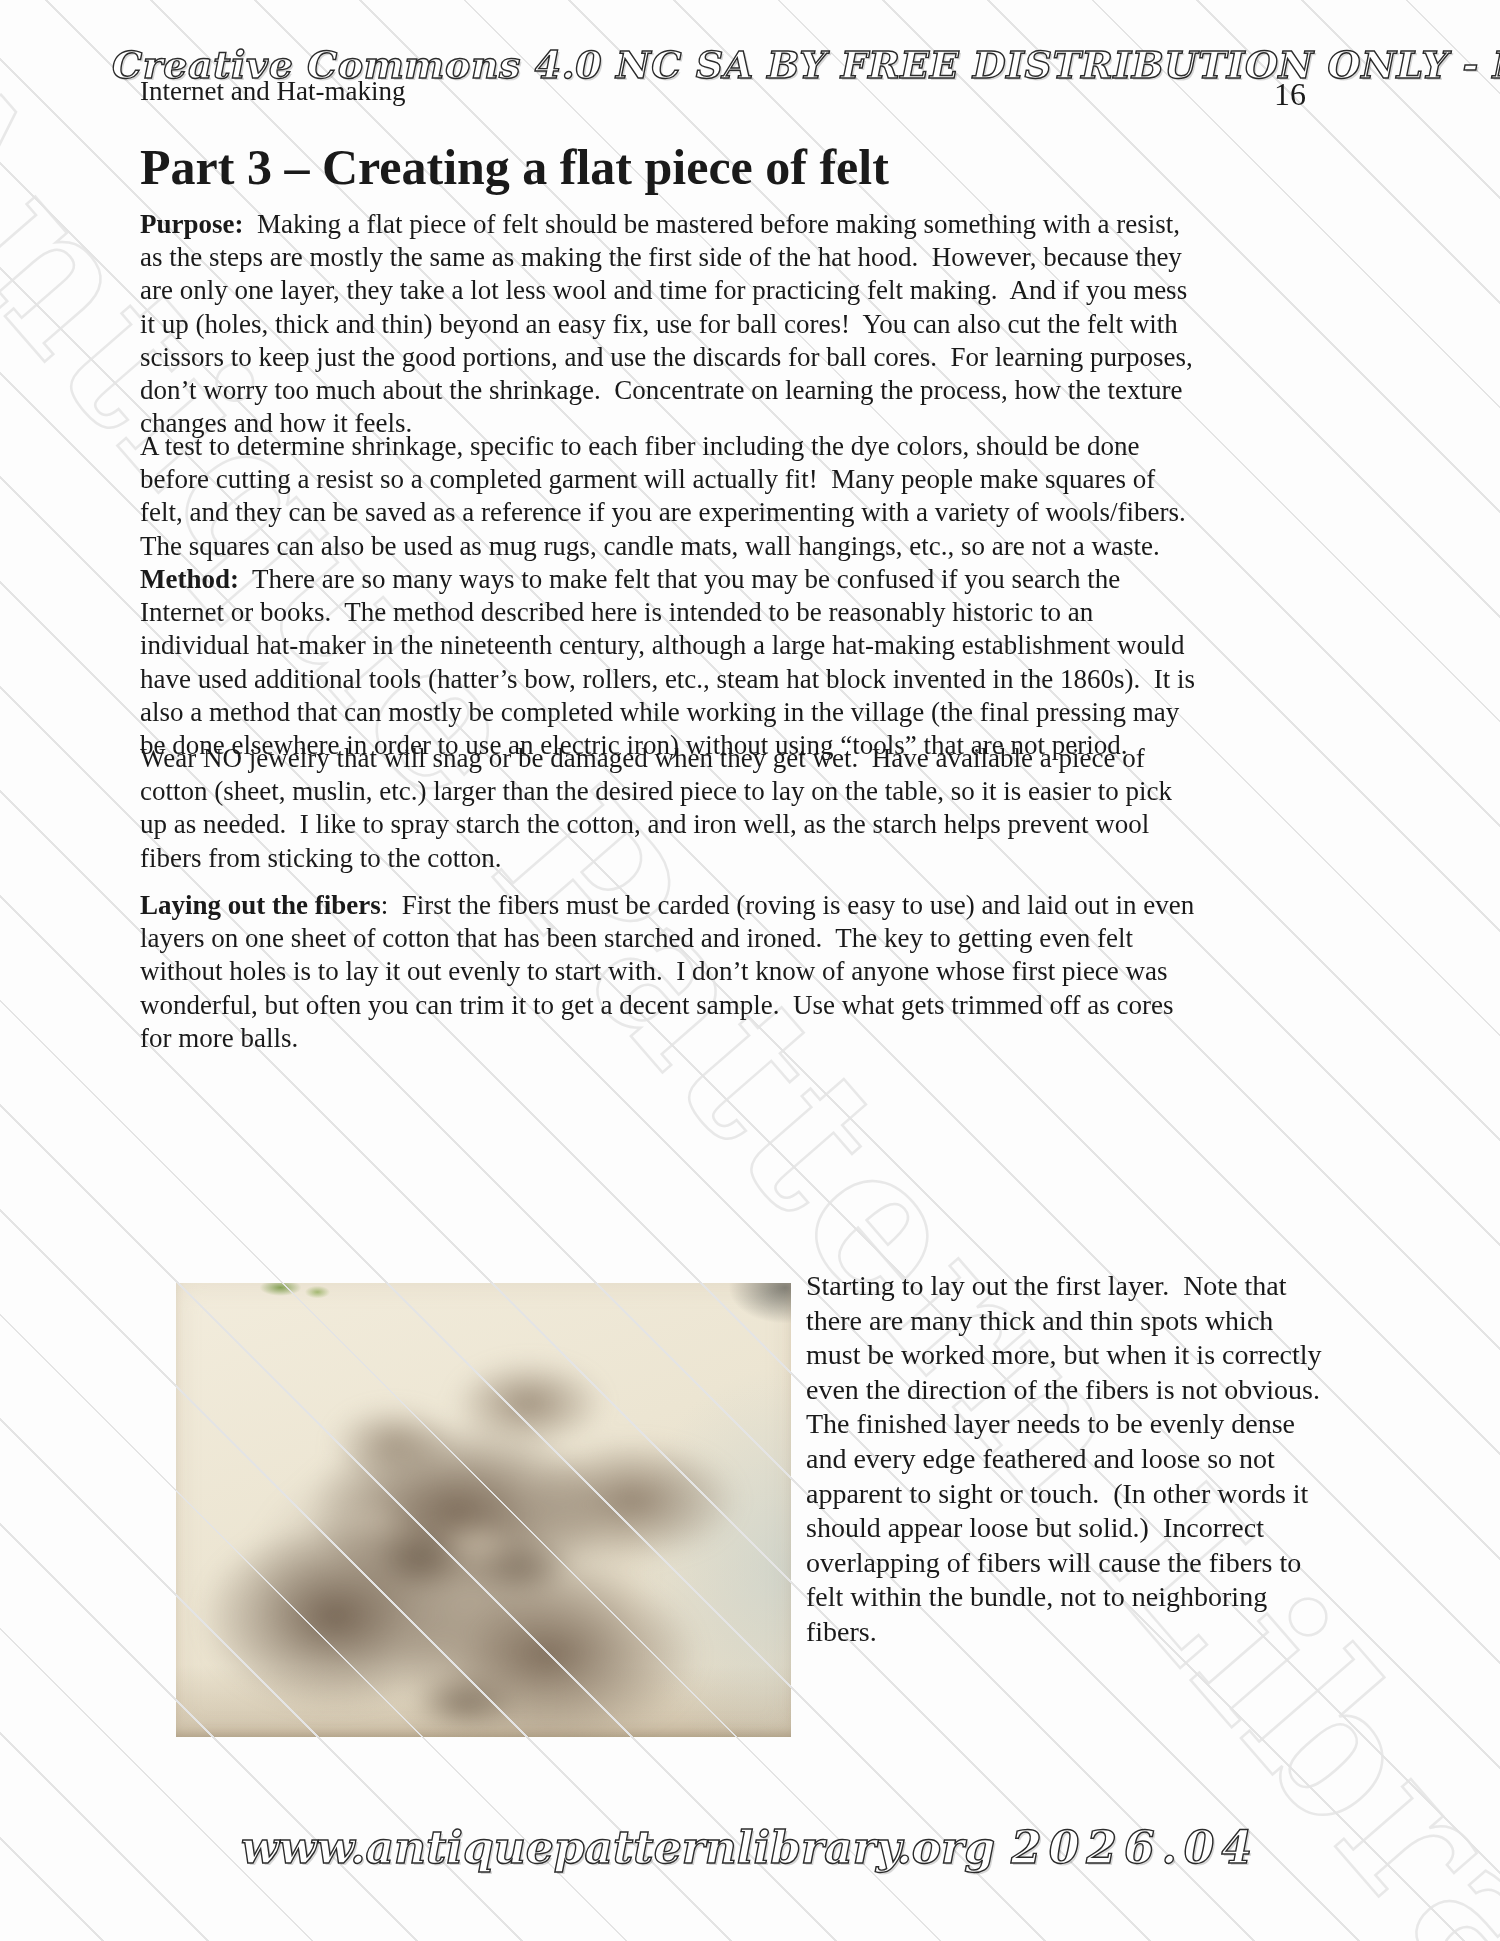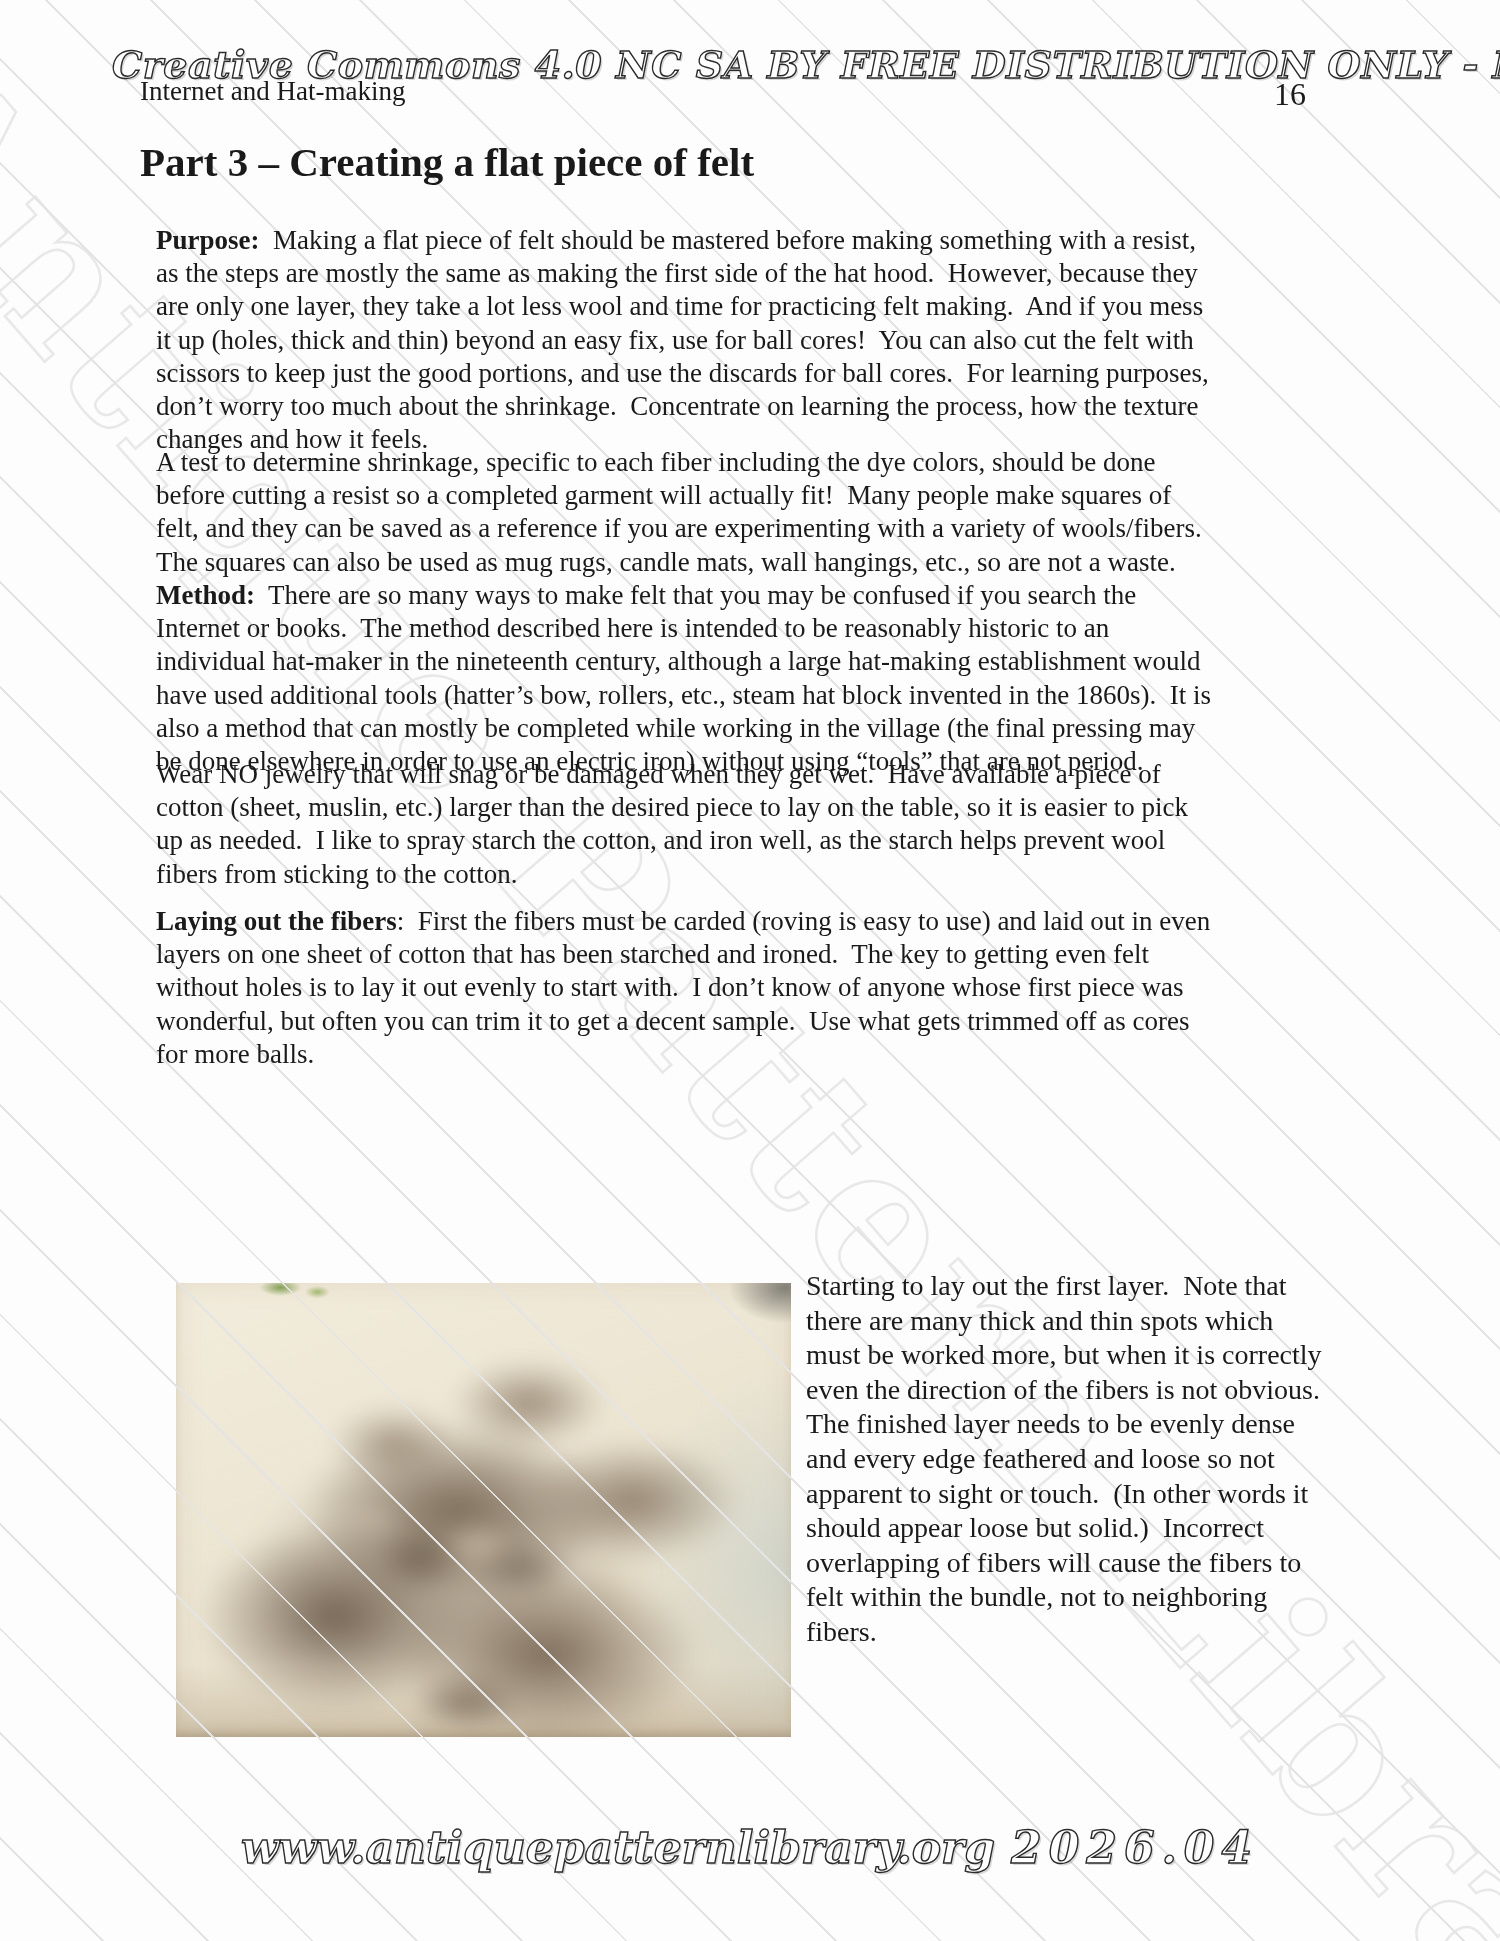--- a/index.html
+++ b/index.html
@@ -27,23 +27,23 @@
   .layer-text{position:absolute;z-index:4;}
   .outline{
     font-family:"DejaVu Serif", serif;font-style:italic;font-weight:bold;
     color:#ffffff;-webkit-text-stroke:1.4px #2b2b2b;
     text-shadow:2px 2px 0 rgba(0,0,0,0.15);
     white-space:nowrap;
   }
   .header-license{left:112px;top:42px;font-size:38px;letter-spacing:0.5px;}
   .header-book{left:140px;top:76px;font-size:27px;}
   .header-page{left:1250px;top:76px;width:80px;font-size:32px;text-align:center;}
-  .title{left:140px;top:138px;margin:0;font-size:41px;font-weight:bold;}
+  .title{left:140px;top:138px;margin:0;font-size:50px;font-weight:bold;}
   .par{
-    left:140px;width:1058px;margin:16px;
+    left:140px;width:1058px;margin:0;
     font-size:27px;line-height:33.2px;white-space:pre-wrap;
   }
   .par b{font-weight:bold;}
   .caption{
     left:806px;top:1269px;width:518px;
     font-size:28px;line-height:34.6px;white-space:pre-wrap;
   }
   .footer{
     left:0;top:1822px;width:1500px;text-align:center;font-size:44px;
   }

